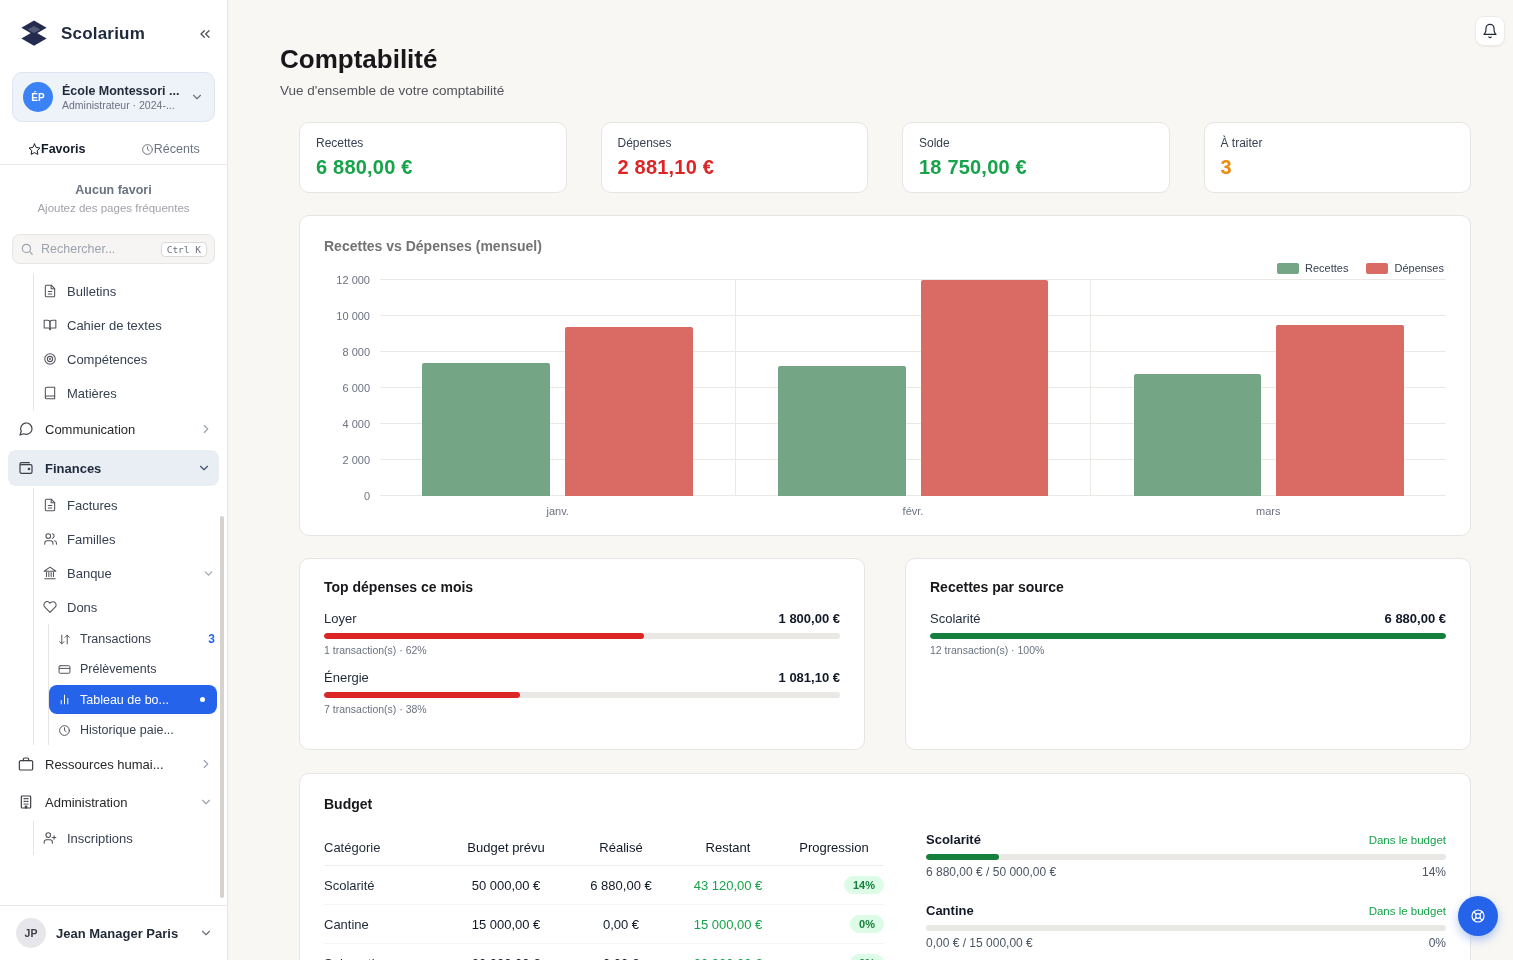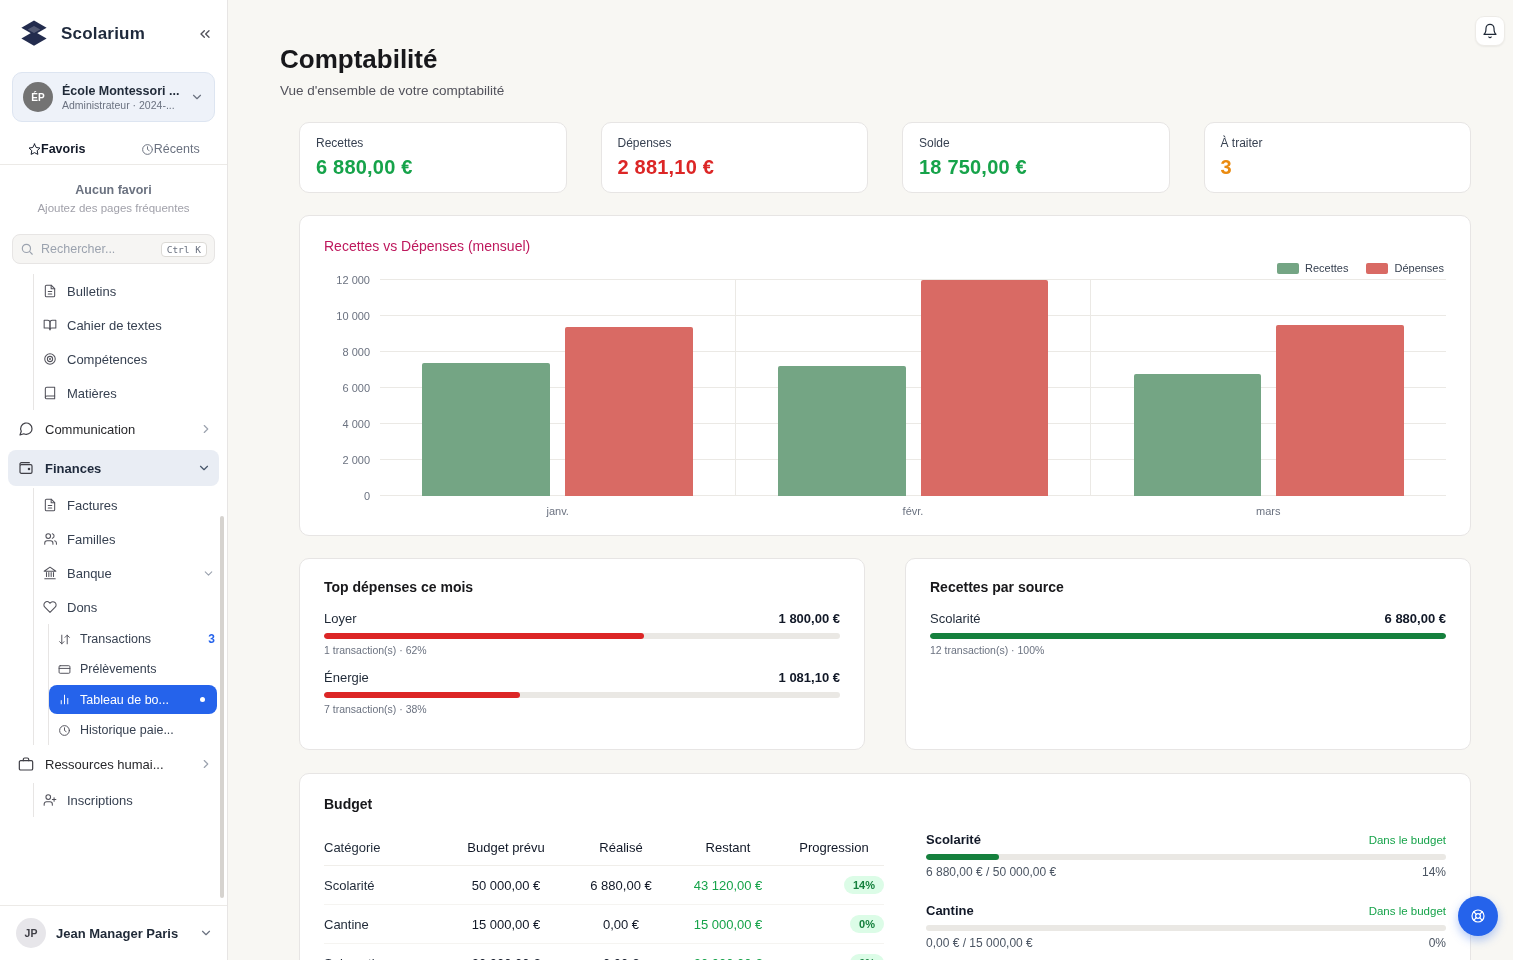--- a/index.html
+++ b/index.html
@@ -13,21 +13,21 @@
   
   .sidebar { position:fixed; left:0; top:0; width:228px; height:960px; background:#fff;
              border-right:1px solid #e7e5e4; display:flex; flex-direction:column; z-index:5; }
   .logo-row { display:flex; align-items:center; gap:9px; padding:16px 14px 14px 16px; }
   .logo-row svg.logo { width:36px; height:36px; }
   .app-name { font-size:17px; font-weight:700; color:#1e293b; letter-spacing:.2px; flex:1; }
   .collapse-btn { background:none; border:none; color:#52525b; cursor:pointer; display:flex; }
 
   .school-card { margin:6px 12px 0; background:#eef2f9; border:1px solid #dde5f1; border-radius:10px;
                  padding:9px 10px; display:flex; align-items:center; gap:9px; cursor:pointer; }
-  .school-avatar { width:30px; height:30px; border-radius:50%; background:#737373; color:#fff;
+  .school-avatar { width:30px; height:30px; border-radius:50%; background:#3b82f6; color:#fff;
                    font-size:10px; font-weight:700; display:flex; align-items:center; justify-content:center; flex:none; }
   .school-meta { flex:1; min-width:0; display:flex; flex-direction:column; gap:1px; }
   .school-name { font-size:12.5px; font-weight:700; color:#1f2937; white-space:nowrap; overflow:hidden; }
   .school-role { font-size:10.5px; color:#6b7280; white-space:nowrap; overflow:hidden; }
   .school-card .chev { color:#6b7280; }
 
   .tabs { display:flex; margin-top:12px; border-bottom:1px solid #eceae7; }
   .tab { flex:1; display:flex; align-items:center; justify-content:center; gap:0;
          font-size:12.5px; color:#6b7280; padding:8px 0; cursor:pointer; }
   .tab.active { color:#111827; font-weight:600; }
@@ -88,21 +88,21 @@
   .page-subtitle { font-size:13.5px; color:#52525b; margin-top:8px; }
 
   .card { background:#fff; border:1px solid #e7e5e4; border-radius:10px;margin-left:19px; }
 
   .stats-row { display:flex; gap:15px; margin-top:24px; }
   .stat-card { flex:1; padding:13px 16px; }
   .stat-label { font-size:12px; color:#374151; }
   .stat-value { font-size:20px; font-weight:700; margin-top:6px; letter-spacing:.2px; }
 
   .chart-card { margin-top:22px; padding:22px 24px 18px; }
-  .chart-title { font-size:14px; font-weight:400; color:#be185d; }
+  .chart-title { font-size:14px; font-weight:700; color:#737373; }
   .legend { display:flex; justify-content:flex-end; gap:18px; margin:8px 2px 6px; }
   .legend-item { display:flex; align-items:center; gap:6px; font-size:11px; color:#374151; }
   .legend-swatch { width:22px; height:11px; border-radius:2px; }
 
   .chart-area { display:flex; align-items:stretch; }
   .chart-y { width:56px; position:relative; }
   .ytick { position:absolute; right:10px; transform:translateY(50%); font-size:11px; color:#6b7280; }
   .chart-plot { flex:1; position:relative; height:216px; }
   .gridline { position:absolute; left:0; right:0; height:1px; background:#ebe9e5; }
   .bar-groups { position:absolute; left:0; right:0; top:0; bottom:0; display:flex; }
@@ -342,20 +342,31 @@
       <svg class="ic ric" viewBox="0 0 24 24" fill="none" stroke="currentColor" stroke-width="1.8" stroke-linecap="round" stroke-linejoin="round">
           <rect x="2" y="7" width="20" height="14" rx="2"></rect>
           <path d="M16 7V5a2 2 0 0 0-2-2h-4a2 2 0 0 0-2 2v2"></path>
         </svg>
       <span>Ressources humai...</span>
       <svg class="ic ic-sm chev" viewBox="0 0 24 24" fill="none" stroke="currentColor" stroke-width="2" stroke-linecap="round" stroke-linejoin="round">
           <path d="M9 6l6 6-6 6"></path>
         </svg>
     </div>
 
+    <div class="menu-row">
+      <svg class="ic ric" viewBox="0 0 24 24" fill="none" stroke="currentColor" stroke-width="1.8" stroke-linecap="round" stroke-linejoin="round">
+          <rect x="5" y="3" width="14" height="18" rx="1"></rect>
+          <path d="M9 7h2M13 7h2M9 11h2M13 11h2M9 15h2M13 15h2"></path>
+          <path d="M11 21v-3h2v3"></path>
+        </svg>
+      <span>Administration</span>
+      <svg class="ic ic-sm chev" viewBox="0 0 24 24" fill="none" stroke="currentColor" stroke-width="2" stroke-linecap="round" stroke-linejoin="round">
+          <path d="M6 9l6 6 6-6"></path>
+        </svg>
+    </div>
 
     <div class="nested">
       <div class="sub-row">
         <svg class="ic ic-sm ric" viewBox="0 0 24 24" fill="none" stroke="currentColor" stroke-width="1.8" stroke-linecap="round" stroke-linejoin="round">
             <path d="M16 21v-2a4 4 0 0 0-4-4H6a4 4 0 0 0-4 4v2"></path>
             <circle cx="9" cy="7" r="4"></circle>
             <path d="M19 8v6"></path>
             <path d="M22 11h-6"></path>
           </svg>
         <span>Inscriptions</span>

